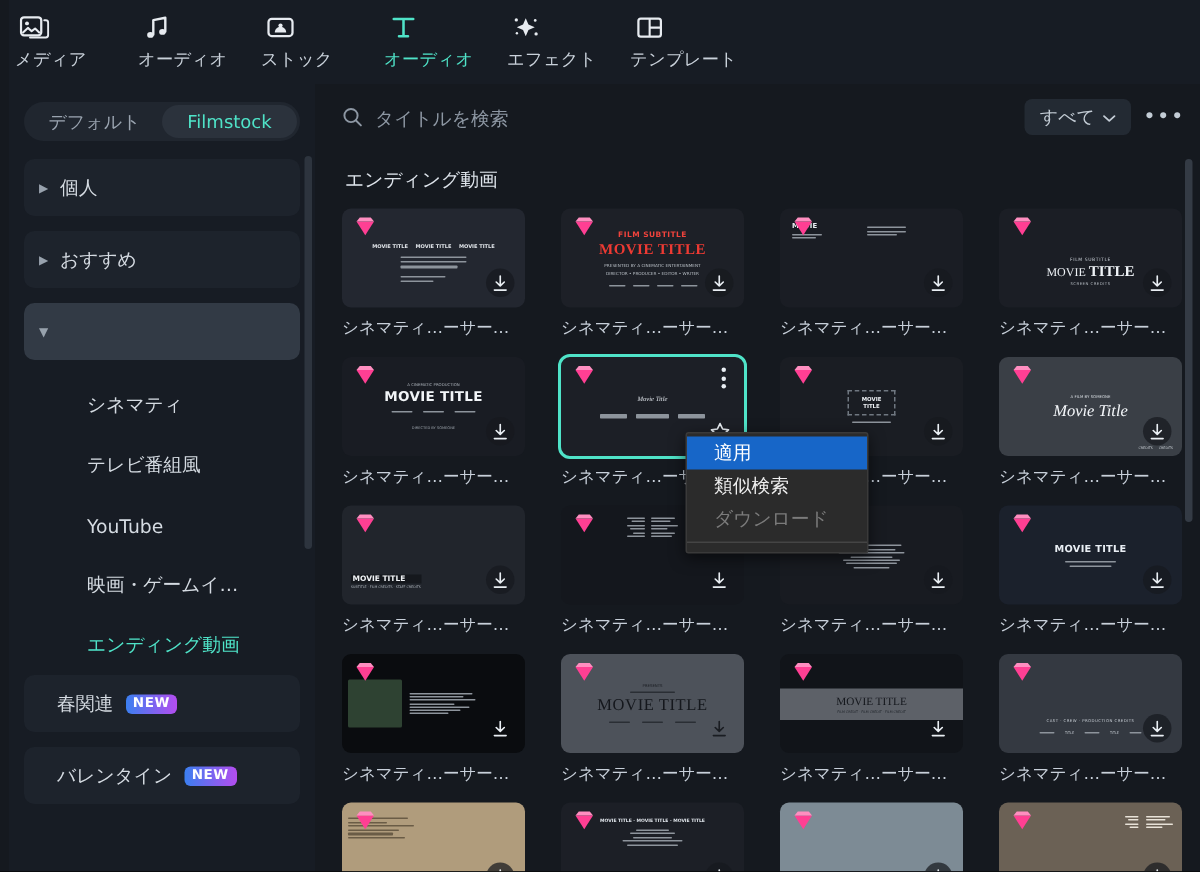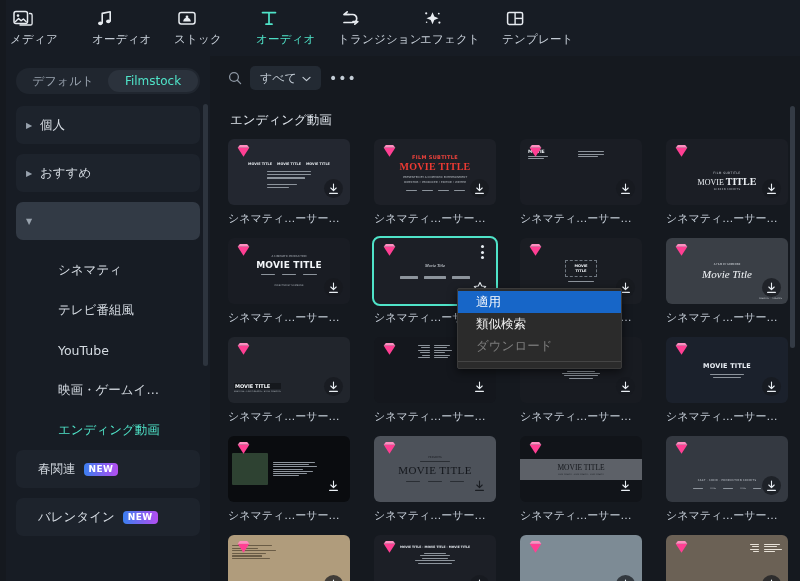--- a/index.html
+++ b/index.html
@@ -215,21 +215,21 @@
   .main-sb {
     position: absolute; right: 5px; top: 6px;
     width: 5px; height: 242px;
     background: #343b45; border-radius: 3px;
     z-index: 6;
   }
 
   
   .ctxmenu {
     position: absolute; left: 457px; top: 288px;
-    width: 165px;
+    width: 122px;
     background: #2b2b2b;
     border: 1px solid #3a3a3a;
     border-radius: 2px;
     z-index: 50;
     padding: 2px 0 3px 0;
     box-shadow: 0 3px 10px rgba(0,0,0,.55);
   }
   .mi {
     height: 22px;
     display: flex; align-items: center;
@@ -284,29 +284,20 @@
 
     <div class="tool active">
       <span class="ico">
         <svg width="20" height="19" viewBox="0 0 20 19" fill="none">
           <path d="M3.5 3.6h13M10 3.6v11.6M7 15.2h6" stroke="currentColor" stroke-width="1.7" stroke-linecap="round"></path>
         </svg>
       </span>
       <span class="lbl">オーディオ</span>
     </div>
 
-    <div class="tool">
-      <span class="ico">
-        <svg width="22" height="18" viewBox="0 0 22 18" fill="none">
-          <path d="M9 5.5H4.2l3-2.6M13 12.5h4.8l-3 2.6" stroke="currentColor" stroke-width="1.7" stroke-linecap="round" stroke-linejoin="round"></path>
-          <path d="M4.2 5.5h8.5a4 4 0 0 1 4 4v0a4 4 0 0 1-4 4H4" stroke="currentColor" stroke-width="1.7" fill="none" stroke-linecap="round"></path>
-        </svg>
-      </span>
-      <span class="lbl">トランジション</span>
-    </div>
 
     <div class="tool">
       <span class="ico">
         <svg width="22" height="19" viewBox="0 0 22 19" fill="none">
           <path d="M10.5 3.2l1.8 4.2 4.2 1.8-4.2 1.8-1.8 4.2-1.8-4.2L4.5 9.2l4.2-1.8z" fill="currentColor"></path>
           <circle cx="4.2" cy="4.3" r="1.1" fill="currentColor"></circle>
           <circle cx="16.8" cy="4.6" r=".9" fill="currentColor"></circle>
           <circle cx="17.4" cy="13.6" r="1.1" fill="currentColor"></circle>
           <circle cx="4.6" cy="13.2" r=".8" fill="currentColor"></circle>
         </svg>
@@ -386,20 +377,21 @@
 
   <div class="main">
 
     <div class="searchbar">
       <span class="search-ico">
         <svg width="14" height="14" viewBox="0 0 14 14" fill="none">
           <circle cx="6" cy="6" r="4.4" stroke="currentColor" stroke-width="1.3"></circle>
           <path d="M9.3 9.3L12.6 12.6" stroke="currentColor" stroke-width="1.3" stroke-linecap="round"></path>
         </svg>
       </span>
+      <input class="search-inp" placeholder="タイトルを検索" style="">
       <div class="filter-btn">
         <span>すべて</span>
         <span>
           <svg width="9" height="6" viewBox="0 0 9 6" fill="none">
             <path d="M1 1.4L4.5 4.6 8 1.4" stroke="currentColor" stroke-width="1.2" stroke-linecap="round" stroke-linejoin="round"></path>
           </svg>
         </span>
       </div>
       <div class="dots-btn">
         <span>•••</span>

